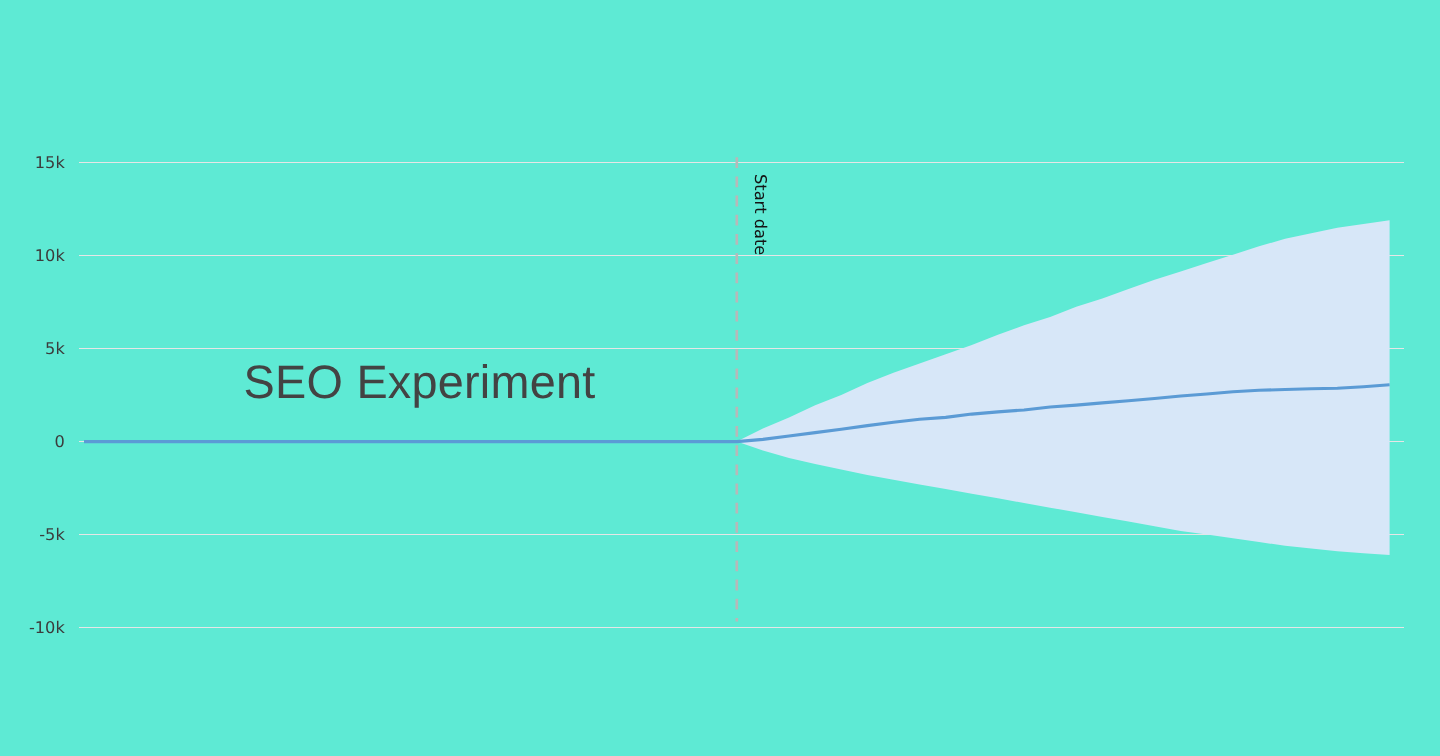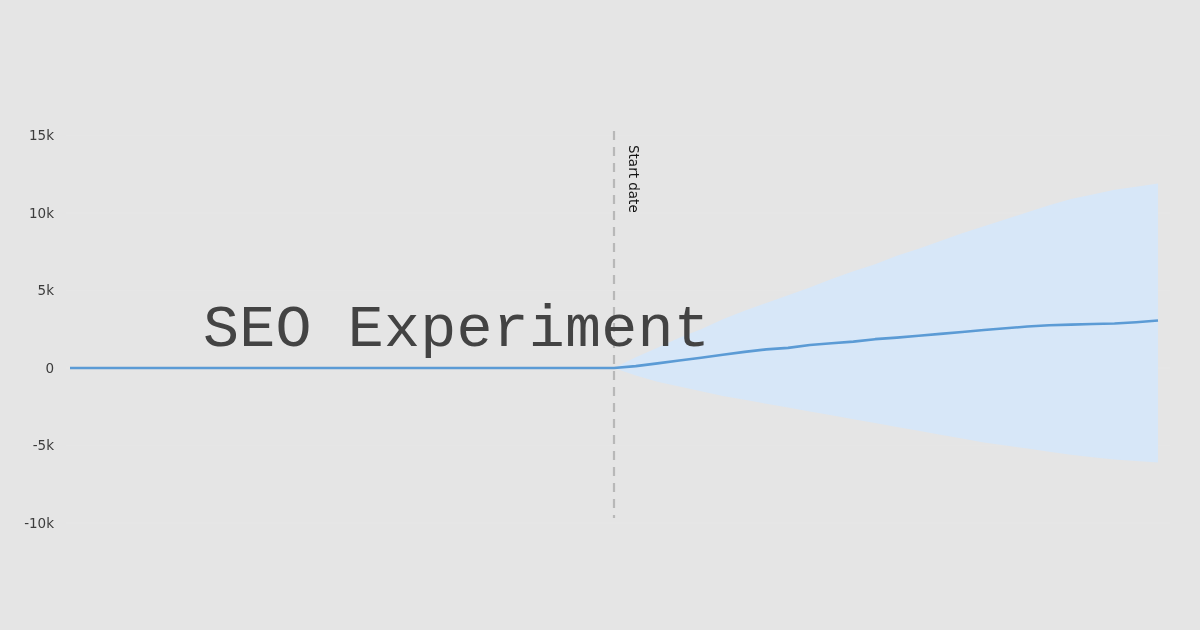--- a/index.html
+++ b/index.html
@@ -13,21 +13,21 @@
     overflow: hidden;
     font-family: "DejaVu Sans", sans-serif;
     position: relative;
   }
   #canvas {
     position: absolute;
     left: 0;
     top: 0;
     width: 1200px;
     height: 630px;
-    background: #e5e5e5;
+    background: #5eead4;
   }
   #chart-svg {
     position: absolute;
     left: 0;
     top: 0;
     display: block;
   }
   .tick-label {
     font-family: "DejaVu Sans", sans-serif;
     font-size: 13.5px;
@@ -57,22 +57,22 @@
   }
   .vline-label {
     font-family: "DejaVu Sans", sans-serif;
     font-size: 13.5px;
     fill: #141414;
   }
   #chart-title {
     position: absolute;
     left: 203px;
     top: 300px;
-    font-family: Liberation Mono, monospace;
-    font-size: 60px;
+    font-family: Liberation Sans, sans-serif;
+    font-size: 39px;
     font-weight: 400;
     color: #434343;
     letter-spacing: 0.2px;
     white-space: nowrap;
     line-height: 1;
   }
 </style>
 </head>
 <body>
 

